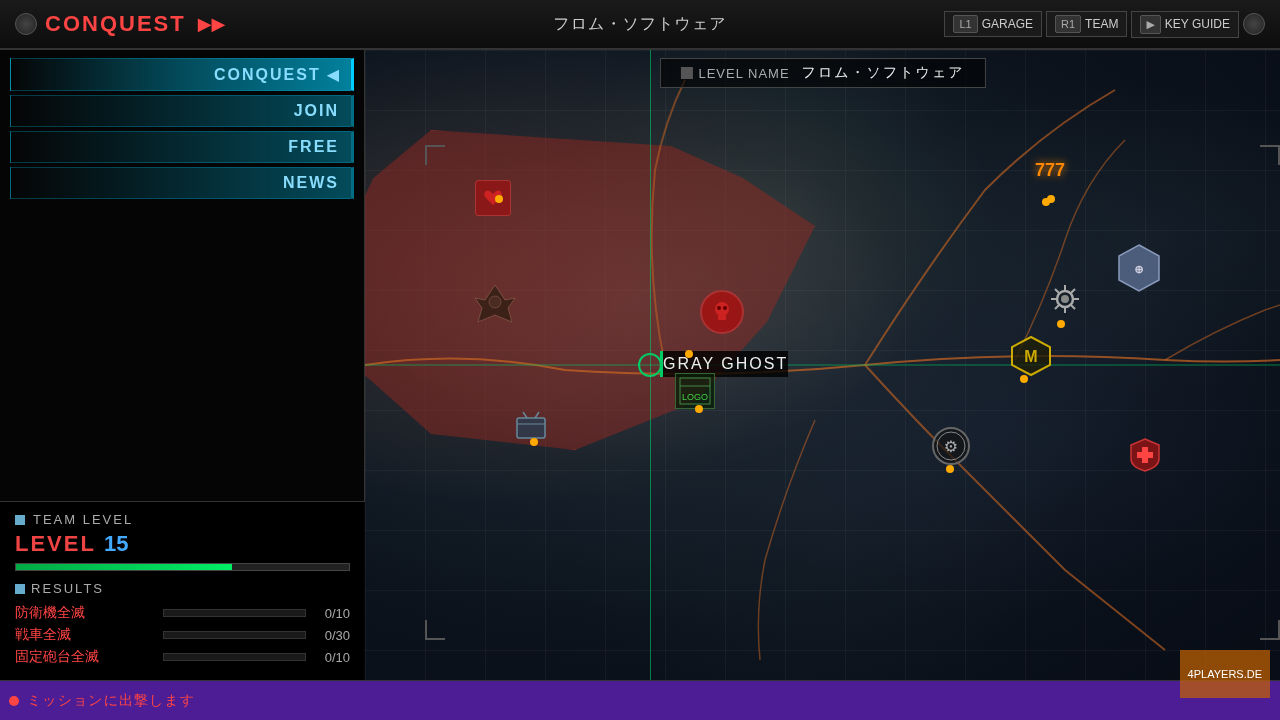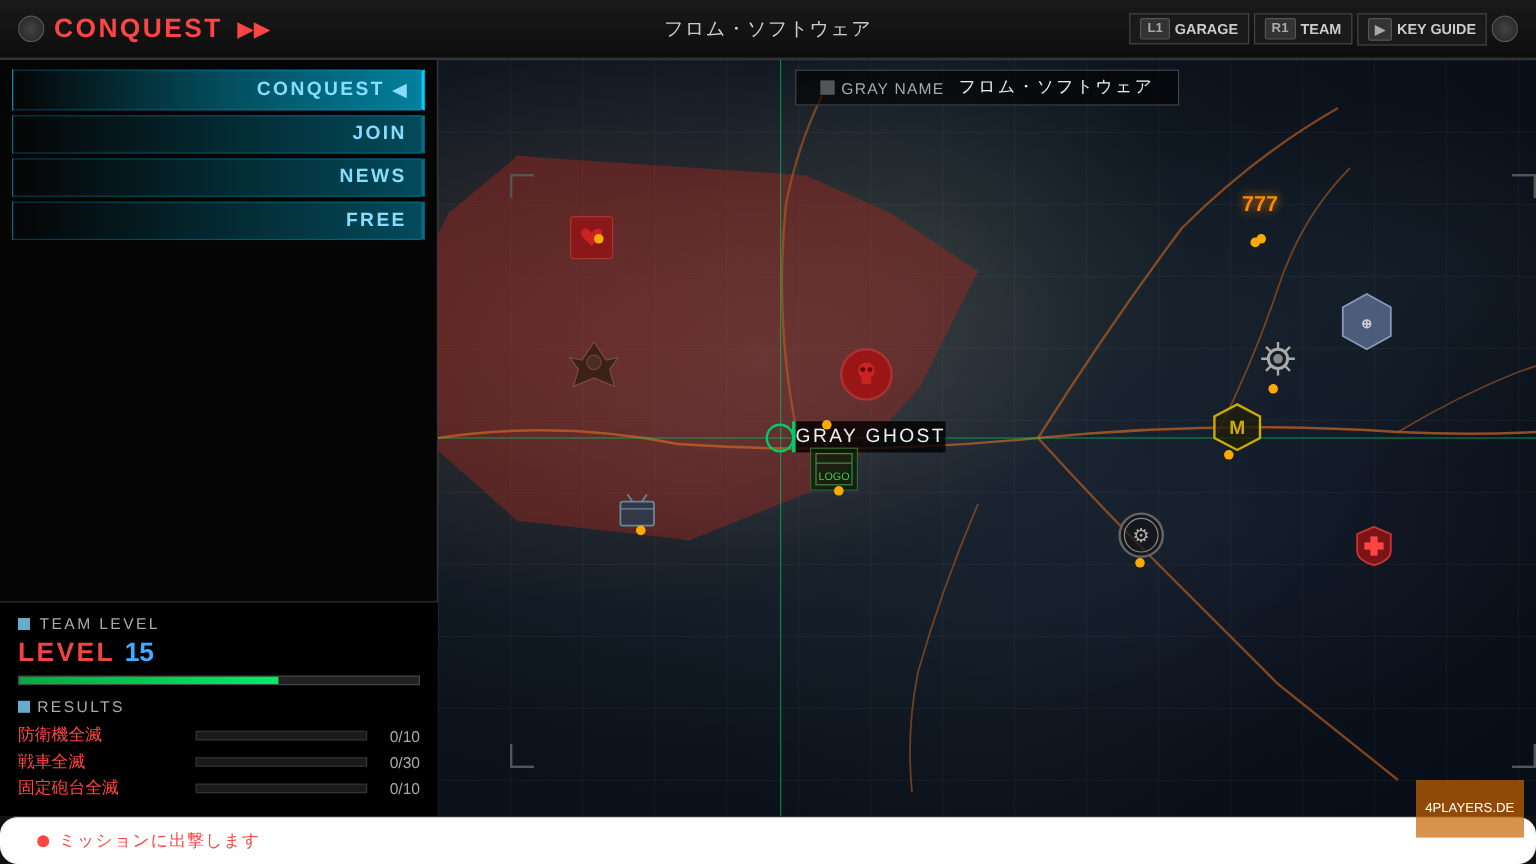--- a/index.html
+++ b/index.html
@@ -69,21 +69,20 @@
       color: #ccc;
       font-size: 16px;
       letter-spacing: 1px;
     }
 
     .top-bar-right {
       margin-left: auto;
       display: flex;
       align-items: center;
       gap: 4px;
-      font-weight: bold;
     }
 
     .nav-btn {
       display: flex;
       align-items: center;
       gap: 4px;
       padding: 3px 8px;
       background: #1a1a1a;
       border: 1px solid #444;
       color: #ccc;
@@ -438,27 +437,26 @@
     .result-score {
       color: #aaa;
       font-size: 13px;
       width: 36px;
       text-align: right;
     }
 
     
     .status-bar {
       height: 40px;
-      background: #ffffff;
+      background: #4c1d95;
       border-top: 1px solid #333;
       display: flex;
       align-items: center;
-      padding: 0 31px;
+      padding: 0 9px;
       gap: 8px;
-      border-radius: 15px;
     }
 
     .status-dot {
       width: 10px;
       height: 10px;
       border-radius: 50%;
       background: #ff4444;
     }
 
     .status-text {
@@ -574,25 +572,25 @@
         <div class="nav-item active">
           <span class="nav-item-label">CONQUEST</span>
           <span class="nav-item-arrow">◀</span>
         </div>
 
         <div class="nav-item">
           <span class="nav-item-label">JOIN</span>
         </div>
 
         <div class="nav-item">
+          <span class="nav-item-label">FREE</span>
+        </div>
+
+        <div class="nav-item">
           <span class="nav-item-label">NEWS</span>
-        </div>
-
-        <div class="nav-item">
-          <span class="nav-item-label">FREE</span>
         </div>
 
       </div>
 
       <div style="flex:1;"></div>
 
       <div class="bottom-panel">
         <div class="team-level-header">
           <div class="tl-indicator"></div>
           <span class="tl-label">TEAM  LEVEL</span>
@@ -672,21 +670,21 @@
       <div class="eagle-territory">
         <svg width="50" height="50" viewBox="0 0 50 50">
           <path d="M25,5 L15,20 L5,18 L12,28 L8,42 L25,35 L42,42 L38,28 L45,18 L35,20 Z" fill="rgba(50,30,20,0.8)" stroke="rgba(150,100,80,0.6)" stroke-width="1"></path>
           <circle cx="25" cy="22" r="6" fill="rgba(80,50,40,0.7)" stroke="rgba(150,100,80,0.5)" stroke-width="1"></circle>
         </svg>
       </div>
 
       <div class="map-team-header">
         <div class="team-name-indicator">
           <div class="team-color-box"></div>
-          <span class="team-name-label">GRAY NAME</span>
+          <span class="team-name-label">LEVEL NAME</span>
         </div>
         <span class="team-name-value">フロム・ソフトウェア</span>
       </div>
 
       <div class="crosshair-h"></div>
       <div class="crosshair-v"></div>
 
       <div class="target-reticle"></div>
 
       <div class="location-label">GRAY GHOST</div>

